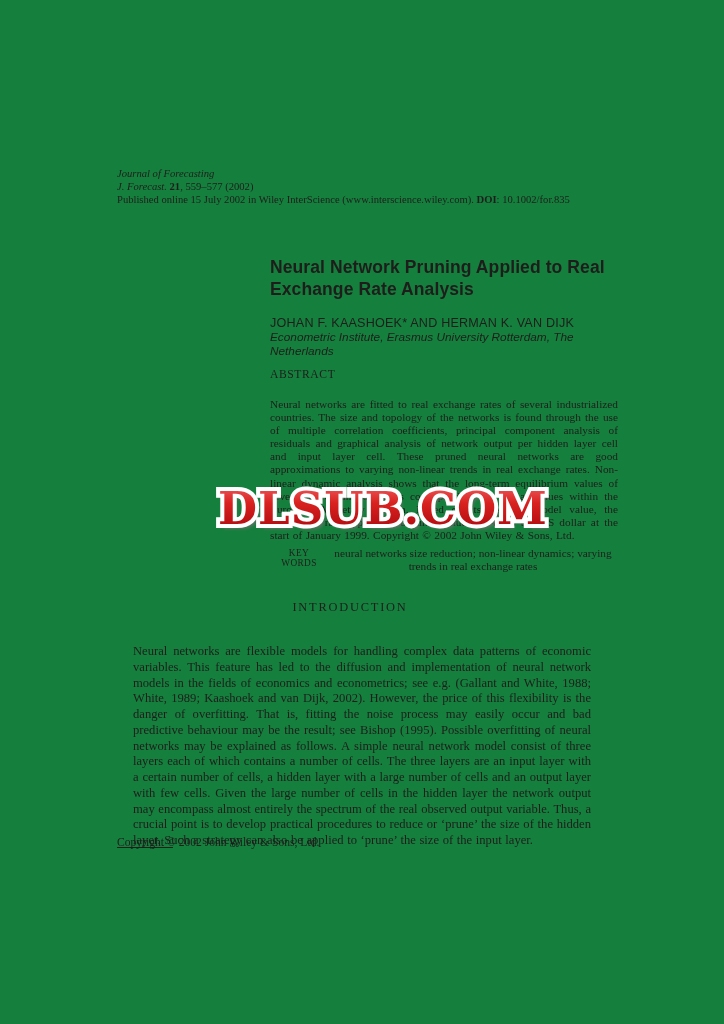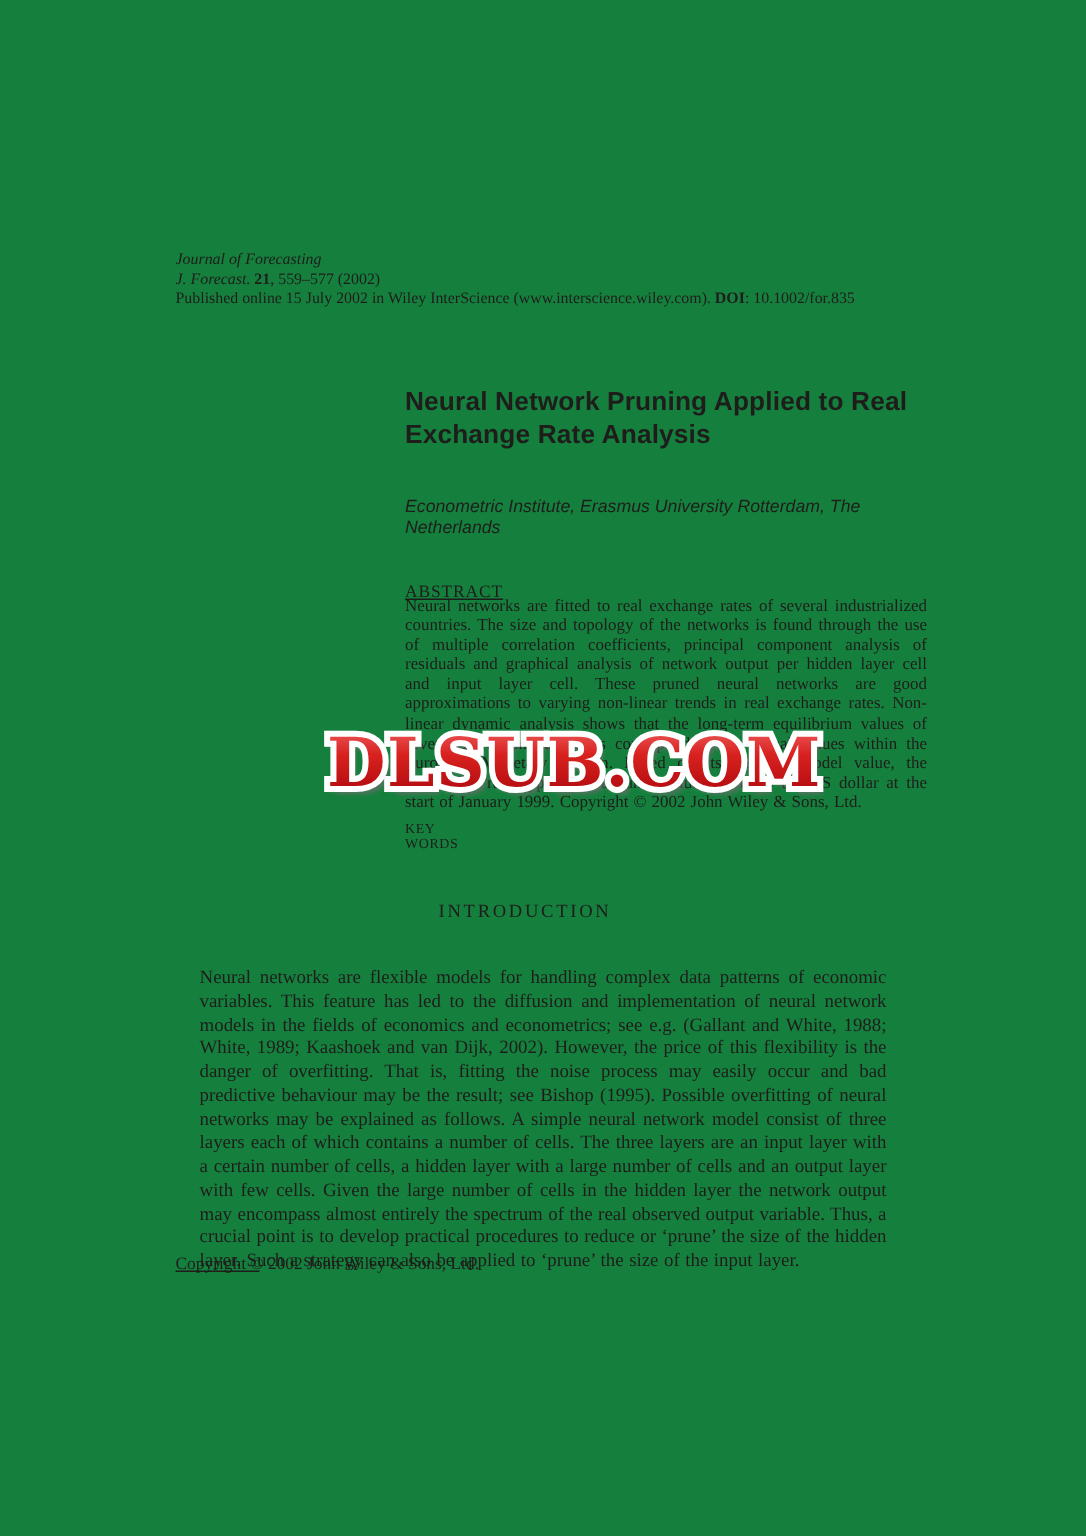--- a/index.html
+++ b/index.html
@@ -16,26 +16,26 @@
   
   .titleblock { position:absolute; left:270px; top:257px; width:340px;
     font-family:"Liberation Sans", sans-serif; }
   .art-title { font-size:17.5px; font-weight:bold; line-height:21.5px; letter-spacing:.1px; }
   .authors { position:absolute; left:270px; top:316px; width:345px;
     font-family:"Liberation Sans", sans-serif; font-size:12.6px; letter-spacing:.2px; }
   .affil { position:absolute; left:270px; top:330px; width:310px;
     font-family:"Liberation Sans", sans-serif; font-style:italic;
     font-size:11.8px; line-height:14px; }
   
-  .abs-head { position:absolute; left:270px; top:388px; font-size:11.6px; letter-spacing:.6px;text-decoration:underline; }
+  .abs-head { position:absolute; left:270px; top:368px; font-size:11.6px; letter-spacing:.6px; }
   .abs-text { position:absolute; left:270px; top:398px; width:348px;
     font-size:11.3px; line-height:13.1px; text-align:justify; word-spacing:.6px; }
   .abs-text .it { font-style:italic; }
   
-  .kw { position:absolute; left:270px; top:547px; width:348px; display:flex; }
+  .kw { position:absolute; left:270px; top:547px; width:348px; display:flex;text-align:center; }
   .kw-label { font-size:9.3px; letter-spacing:.4px; width:58px; flex:none; padding-top:1px; }
   .kw-text { font-size:11.3px; line-height:13.2px; width:290px; }
   
   .intro-head { position:absolute; left:105px; top:600px; width:490px;
     text-align:center; font-size:12.4px; letter-spacing:1.8px; }
   .bodytext { position:absolute; left:117px; top:628px; width:490px;
     font-size:12.6px; line-height:15.75px; text-align:justify; word-spacing:.5px; }
   .bodytext p { margin:16px; }
   .bodytext p.indent { text-indent:14px; }
   
@@ -89,27 +89,29 @@
 
   <div class="jheader">
     <div class="it">Journal of Forecasting</div>
     <div><span class="it">J. Forecast.</span><b> 21</b><span>, 559–577 (2002)</span></div>
     <div><span>Published online 15 July 2002 in Wiley InterScience (www.interscience.wiley.com). </span><b>DOI</b><span>: 10.1002/for.835</span></div>
   </div>
 
   <div class="titleblock">
     <div class="art-title">Neural Network Pruning Applied to Real Exchange Rate Analysis</div>
   </div>
+  <div class="authors">JOHAN F. KAASHOEK* AND HERMAN K. VAN DIJK</div>
   <div class="affil">Econometric Institute, Erasmus University Rotterdam, The Netherlands</div>
 
   <div class="abs-head">ABSTRACT</div>
   <div class="abs-text"><span>Neural networks are fitted to real exchange rates of several industrialized countries. The size and topology of the networks is found through the use of multiple correlation coefficients, principal component analysis of residuals and graphical analysis of network output per hidden layer cell and input layer cell. These pruned neural networks are good approximations to varying non-linear trends in real exchange rates. Non-linear dynamic analysis shows that the long-term equilibrium values of several European currencies correspond to the actual values within the European Monetary System. Based on its network model value, the euro/dollar rate appears to be undervalued </span><span class="it">vis-à-vis</span><span> the US dollar at the start of January 1999. Copyright © 2002 John Wiley &amp; Sons, Ltd.</span></div>
 
   <div class="kw">
     <div class="kw-label">KEY WORDS</div>
+    <div class="kw-text">neural networks size reduction; non-linear dynamics; varying trends in real exchange rates</div>
   </div>
 
   <div class="intro-head">INTRODUCTION</div>
   <div class="bodytext">
     <p>Neural networks are flexible models for handling complex data patterns of economic variables. This feature has led to the diffusion and implementation of neural network models in the fields of economics and econometrics; see e.g. (Gallant and White, 1988; White, 1989; Kaashoek and van Dijk, 2002). However, the price of this flexibility is the danger of overfitting. That is, fitting the noise process may easily occur and bad predictive behaviour may be the result; see Bishop (1995). Possible overfitting of neural networks may be explained as follows. A simple neural network model consist of three layers each of which contains a number of cells. The three layers are an input layer with a certain number of cells, a hidden layer with a large number of cells and an output layer with few cells. Given the large number of cells in the hidden layer the network output may encompass almost entirely the spectrum of the real observed output variable. Thus, a crucial point is to develop practical procedures to reduce or ‘prune’ the size of the hidden layer. Such a strategy can also be applied to ‘prune’ the size of the input layer.</p>
   </div>
 
   <div class="fn-rule"></div>
   <div class="copyright">Copyright © 2002 John Wiley &amp; Sons, Ltd.</div>
 

